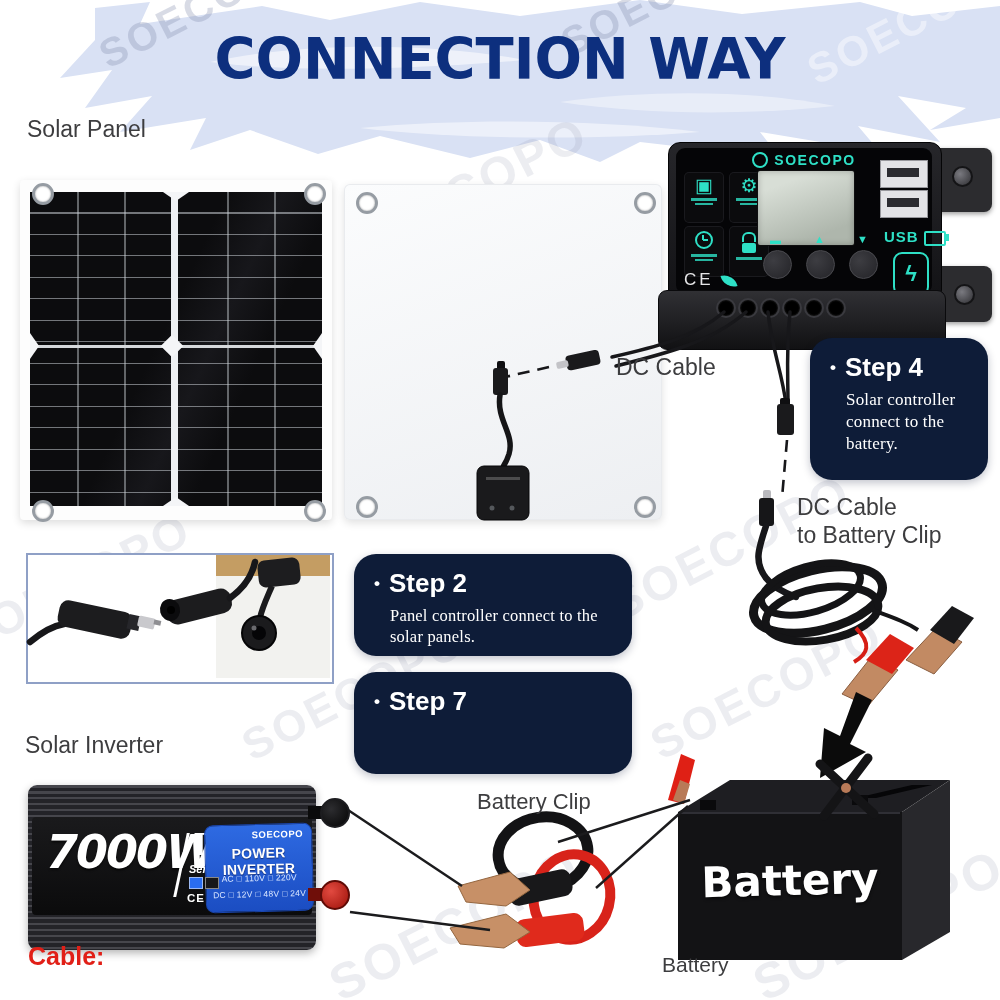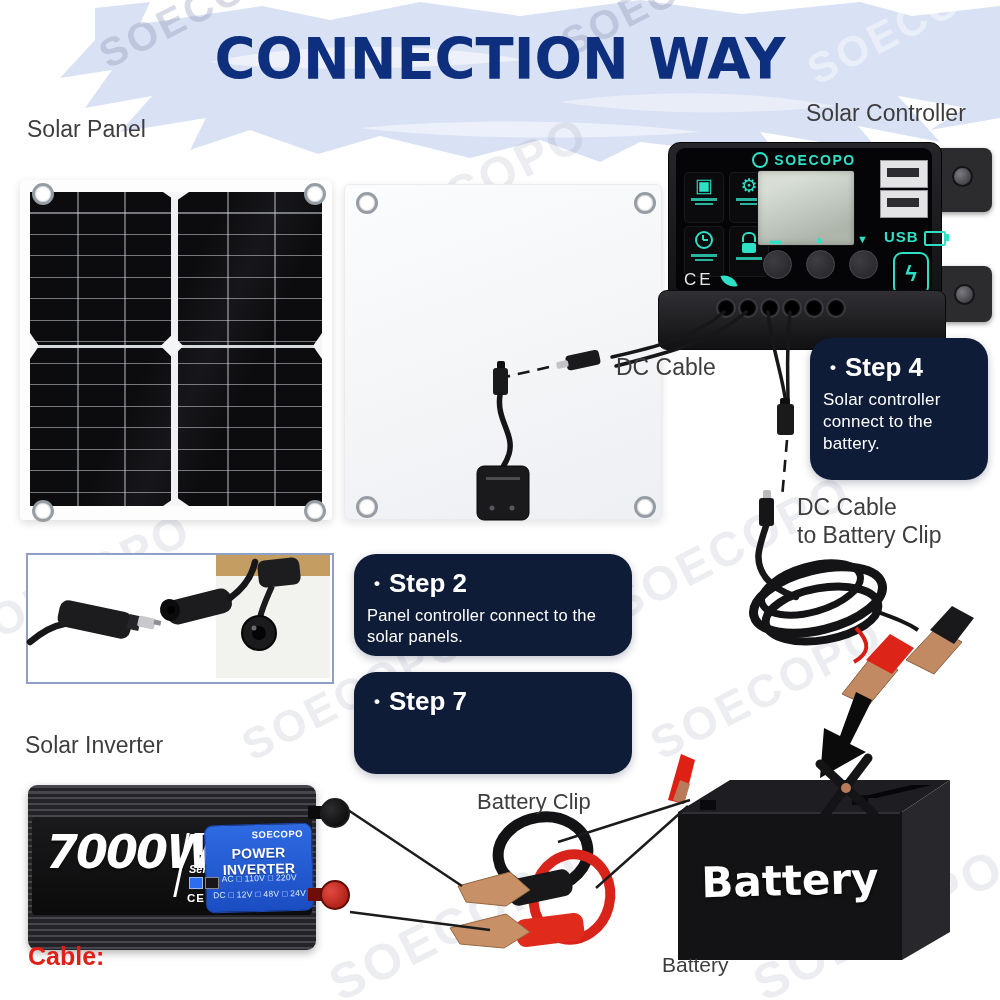--- a/index.html
+++ b/index.html
@@ -16,21 +16,21 @@
   #title{position:absolute;left:0;top:26px;width:1000px;text-align:center;z-index:4;
          font-family:"DejaVu Sans",sans-serif;font-weight:bold;font-size:57px;color:#0d2f7e;
          letter-spacing:0px;transform:scaleX(.98);}
   .lbl{position:absolute;z-index:4;color:#3d3d3f;font-size:23px;}
   
   .step{position:absolute;z-index:4;background:#0e1c38;border-radius:22px;color:#fff;
         box-shadow:0 3px 8px rgba(10,20,50,.25);}
   .step-h{display:flex;align-items:baseline;gap:9px;padding:14px 20px 2px 20px;
           font-weight:bold;font-size:26px;font-family:"Liberation Sans",sans-serif;}
   .step-h .bullet{font-size:17px;position:relative;top:-3px;}
-  .step-b{padding:4px 18px 10px 13px;font-size:16.5px;line-height:1.28;letter-spacing:.2px;}
+  .step-b{padding:4px 18px 10px 36px;font-size:16.5px;line-height:1.28;letter-spacing:.2px;font-family:Liberation Serif, serif;}
   
   #solar-panel{position:absolute;left:20px;top:180px;width:312px;height:340px;background:#fdfdfd;
                border-radius:4px;box-shadow:0 3px 8px rgba(0,0,0,.14);z-index:2;}
   #panel-black{position:absolute;left:10px;top:12px;width:292px;height:314px;background:
       repeating-linear-gradient(180deg,transparent 0 20px,rgba(200,205,211,.55) 20px 21.5px),
       linear-gradient(115deg,#0c0c0e 45%,#17171b 58%,#0c0c0e 70%),#0c0c0e;}
   .vline{position:absolute;top:0;width:2px;height:314px;background:rgba(205,210,216,.45);}
   #panel-centerband{position:absolute;left:141px;top:0;width:7px;height:314px;background:#eef0f3;}
   #panel-hline{position:absolute;left:0;top:153px;width:292px;height:2.5px;background:#d6d9dc;}
   .diamond{position:absolute;left:134px;top:146px;width:16px;height:16px;background:#f4f5f7;transform:rotate(45deg);}
@@ -146,21 +146,20 @@
   <span class="wm" style="left:468px;top:330px;font-size:50px">SOECOPO</span>
   <span class="wm" style="left:-52px;top:556px;font-size:46px">SOECOPO</span>
   <span class="wm" style="left:598px;top:520px;font-size:48px">SOECOPO</span>
   <span class="wm" style="left:640px;top:662px;font-size:46px">SOECOPO</span>
   <span class="wm" style="left:232px;top:668px;font-size:44px">SOECOPO</span>
   <span class="wm" style="left:318px;top:896px;font-size:50px">SOECOPO</span>
   <span class="wm" style="left:742px;top:896px;font-size:50px">SOECOPO</span>
 
   <div id="title">CONNECTION WAY</div>
   <div class="lbl" style="left:27px;top:116px">Solar Panel</div>
-  <div class="lbl" style="left:806px;top:100px">Solar Controller</div>
   <div class="lbl" style="left:616px;top:354px">DC Cable</div>
   <div class="lbl" style="left:797px;top:494px;line-height:1.2"><span>DC Cable</span><br><span>to Battery Clip</span></div>
   <div class="lbl" style="left:477px;top:789px;font-size:22px">Battery Clip</div>
   <div class="lbl" style="left:25px;top:732px">Solar Inverter</div>
   <div class="lbl" style="left:662px;top:953px;font-size:21px">Battery</div>
 
   <div class="step" style="left:810px;top:338px;width:178px;height:142px">
     <div class="step-h">
         <span class="bullet">•</span>
         <span>Step 4</span>

